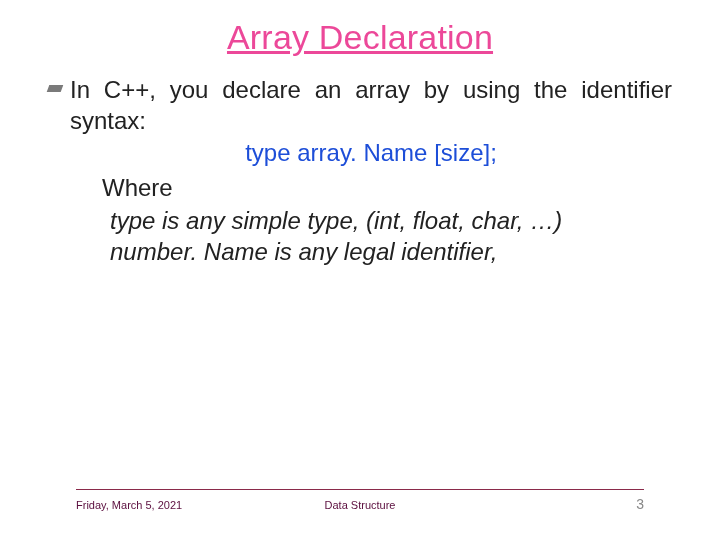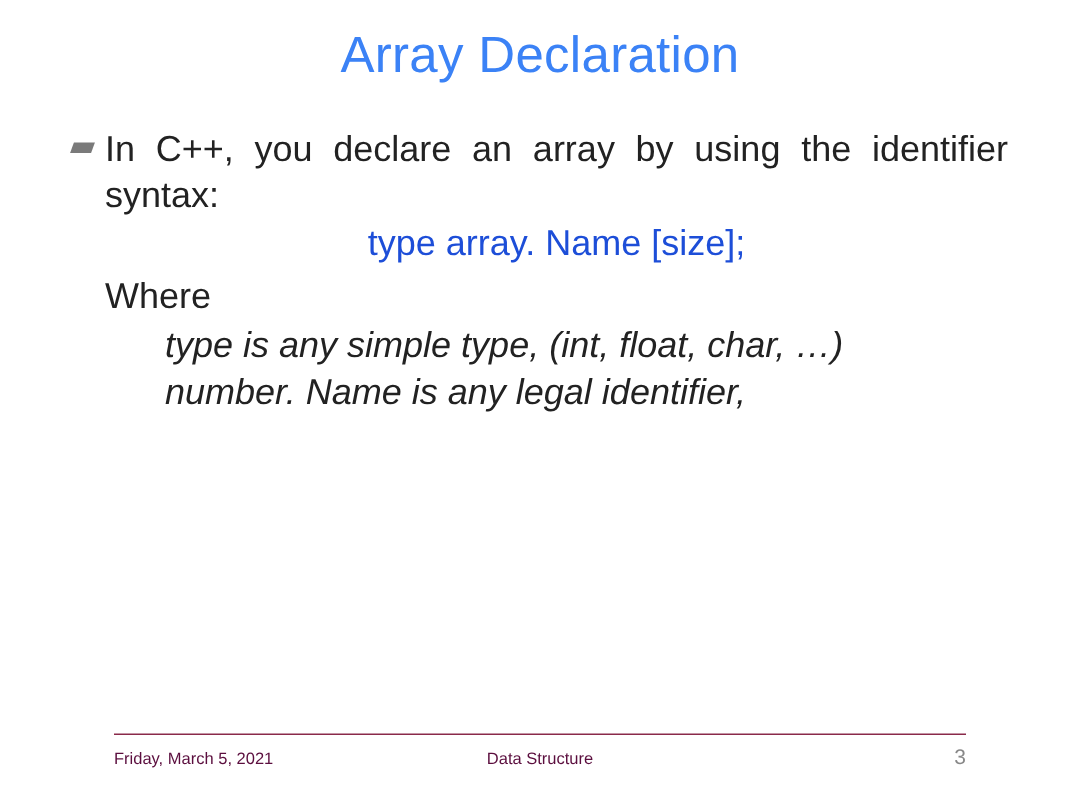--- a/index.html
+++ b/index.html
@@ -10,26 +10,27 @@
     position: relative;
     overflow: hidden;
   }
   .slide {
     width: 720px;
     height: 540px;
     position: relative;
     padding: 18px 48px 0 48px;
   }
   .title {
-    color: #3b82f6;
+    color: #ec4899;
     font-size: 34px;
     font-weight: 400;
     text-align: center;
-    margin-bottom: 28px;
+    margin-bottom: 18px;
     letter-spacing: 0.2px;
+    text-decoration: underline;
   }
   .body {
     color: #222;
     font-size: 24px;
     line-height: 1.28;
     padding-left: 22px;
   }
   .bullet-block { position: relative; }
   .bullet-mark {
     position: absolute;
@@ -39,21 +40,21 @@
     height: 7px;
     background: #7a7a7a;
     transform: skewX(-20deg);
   }
   .intro { text-align: justify; }
   .syntax {
     text-align: center;
     color: #1d4ed8;
     margin: 2px 0 4px 0;
   }
-  .where { margin-bottom: 2px; }
+  .where { margin-bottom: 2px; margin-left: 32px; }
   .indent { padding-left: 40px; font-style: italic; }
   .just { text-align: justify; }
   .footer {
     position: absolute;
     left: 0; right: 0;
     bottom: 28px;
     padding: 0 76px;
   }
   .hr {
     border: none;

